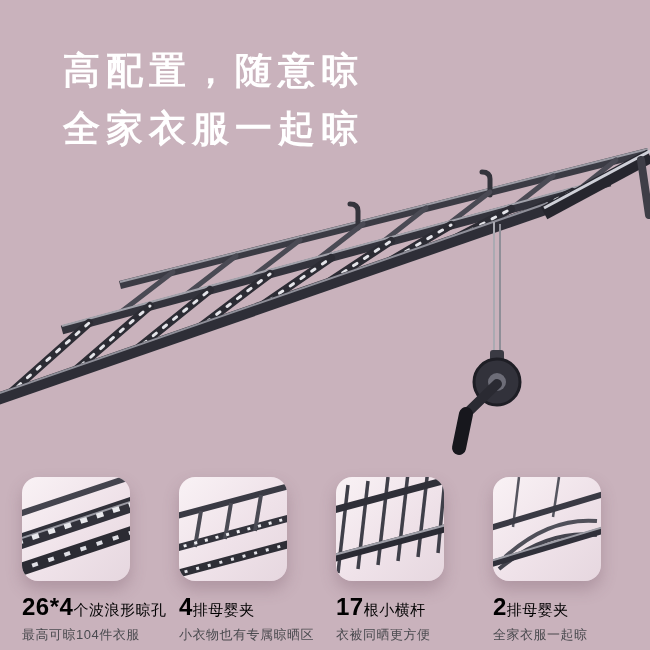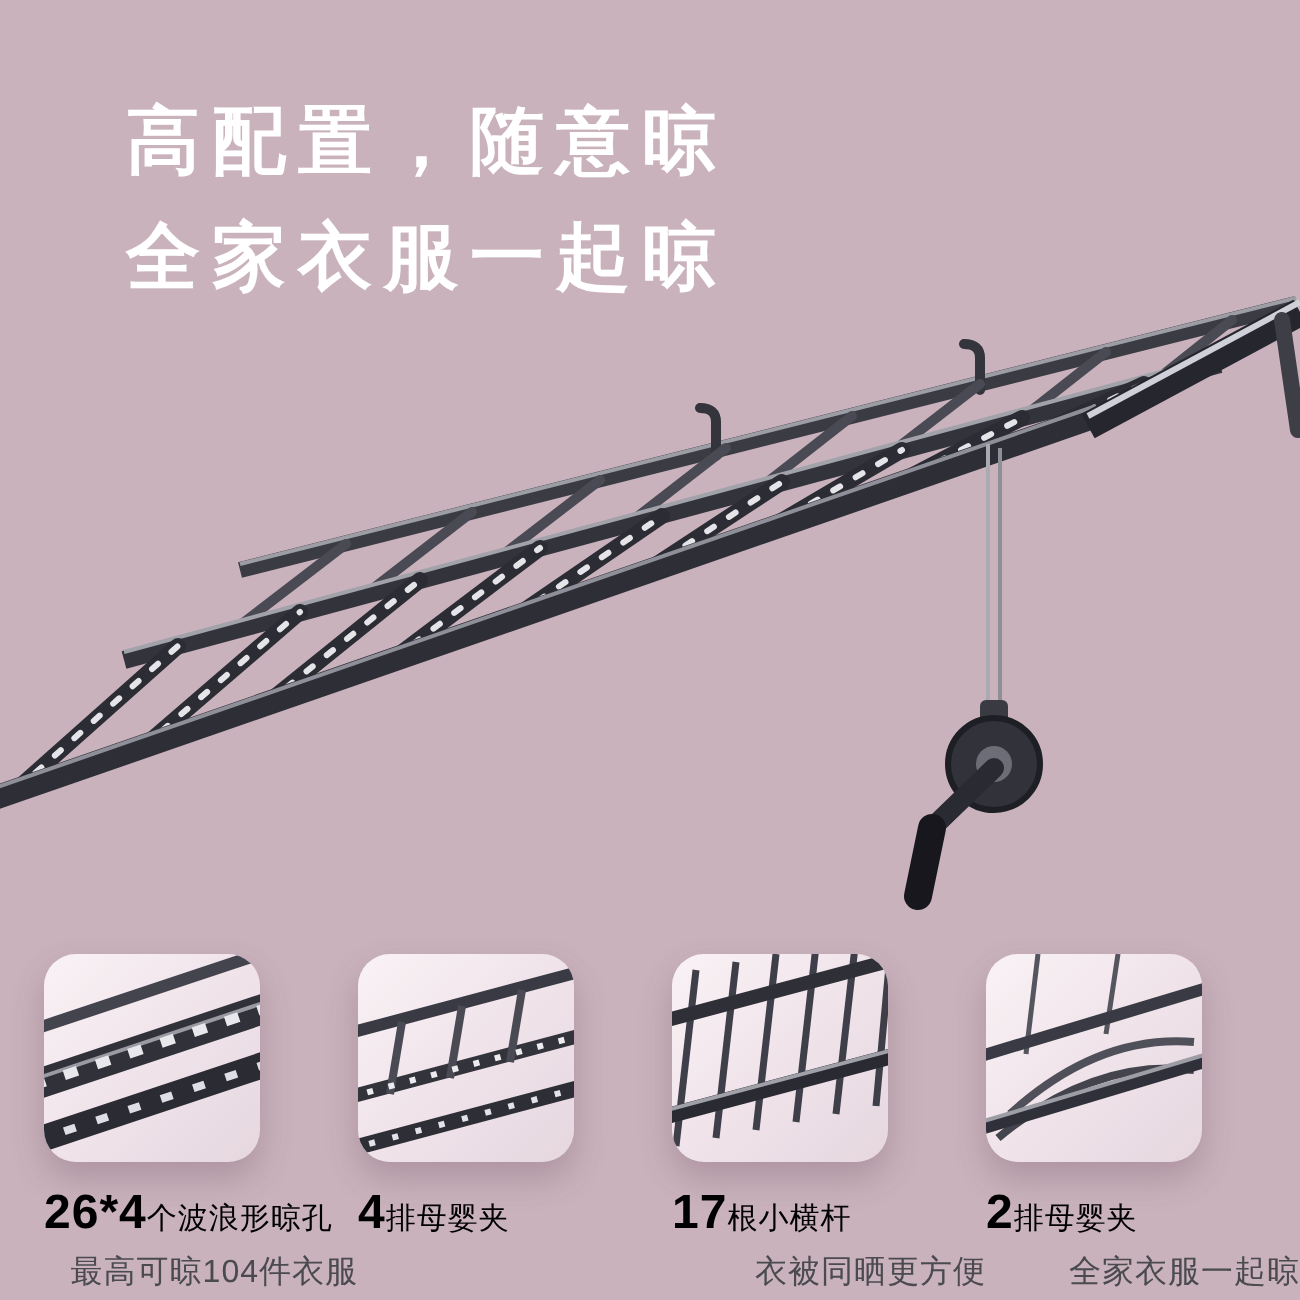--- a/index.html
+++ b/index.html
@@ -16,21 +16,21 @@
   
   .cards{position:absolute;left:22px;top:477px;width:628px;display:flex;}
   .card{width:157px;flex:0 0 157px;}
   .thumb{width:108px;height:104px;border-radius:16px;overflow:hidden;
          background:linear-gradient(135deg,#f9f2f5 0%,#efe2e9 55%,#e6d7df 100%);
          box-shadow:0 8px 16px rgba(104,72,88,0.28);}
   .thumb svg{display:block;width:108px;height:104px;}
   .card-title{margin-top:12px;display:flex;align-items:baseline;color:#000000;white-space:nowrap;}
   .card-title .num{font-size:24px;font-weight:800;letter-spacing:0.5px;}
   .card-title .rest{font-size:15px;font-weight:400;letter-spacing:0.5px;}
-  .card-sub{margin-top:5px;font-size:16px;color:#4a4a4f;letter-spacing:0.5px;white-space:nowrap;text-align:right;}
+  .card-sub{margin-top:5px;font-size:13px;color:#4a4a4f;letter-spacing:0.5px;white-space:nowrap;}
 </style>
 </head>
 <body>
 
 <div class="page">
 
   <div class="headline">
     <div class="line">高配置，随意晾</div>
     <div class="line">全家衣服一起晾</div>
   </div>
@@ -141,20 +141,21 @@
           <line x1="52" y1="26" x2="46" y2="62" stroke="#4a4a54" stroke-width="4"></line>
           <line x1="82" y1="18" x2="76" y2="54" stroke="#4a4a54" stroke-width="4"></line>
           <line x1="-6" y1="72" x2="114" y2="40" stroke="#ececf0" stroke-width="3" stroke-dasharray="3 8"></line>
           <line x1="-6" y1="98" x2="114" y2="66" stroke="#e2e2e8" stroke-width="3" stroke-dasharray="3 9"></line>
         </svg>
       </div>
       <div class="card-title">
         <span class="num">4</span>
         <span class="rest">排母婴夹</span>
       </div>
+      <div class="card-sub">小衣物也有专属晾晒区</div>
     </div>
 
     <div class="card">
       <div class="thumb">
         <svg viewBox="0 0 108 104" aria-hidden="true">
           <line x1="12" y1="8" x2="2" y2="96" stroke="#3f3f49" stroke-width="3.5"></line>
           <line x1="32" y1="4" x2="22" y2="92" stroke="#3f3f49" stroke-width="3.5"></line>
           <line x1="52" y1="0" x2="42" y2="88" stroke="#3f3f49" stroke-width="3.5"></line>
           <line x1="72" y1="-4" x2="62" y2="84" stroke="#3f3f49" stroke-width="3.5"></line>
           <line x1="92" y1="-8" x2="82" y2="80" stroke="#3f3f49" stroke-width="3.5"></line>

